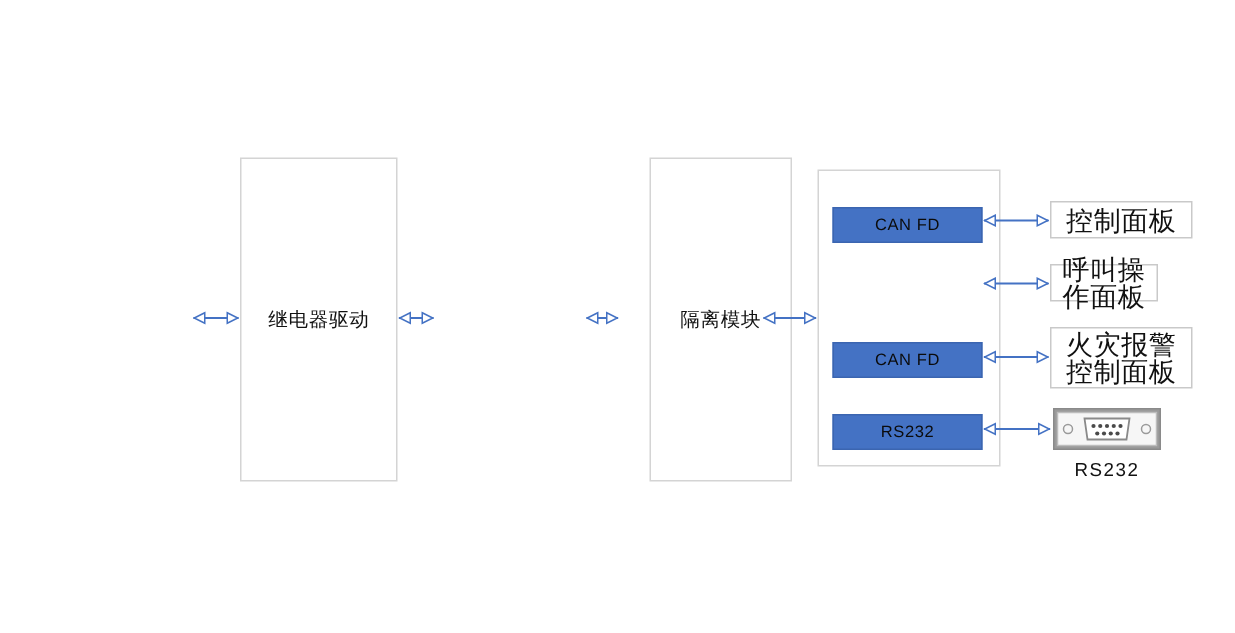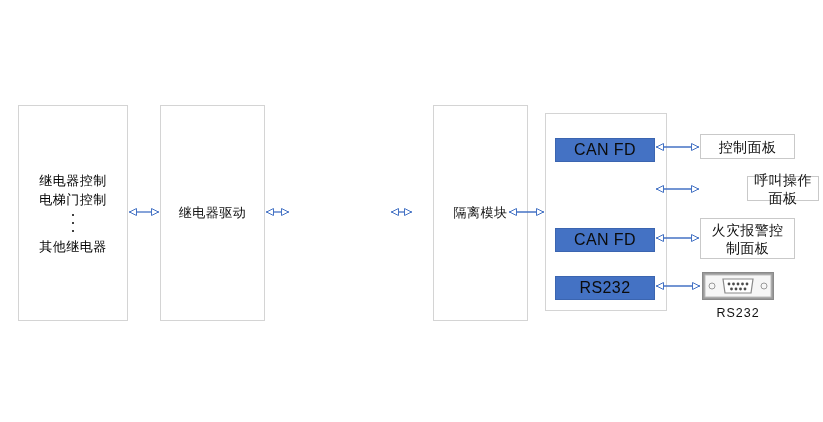--- a/index.html
+++ b/index.html
@@ -70,36 +70,36 @@
     border: 1px solid #d4d4d4;
   }
   .bus-chip {
     position: absolute;
     box-sizing: border-box;
     background: #4472C4;
     border: 1px solid #3b65b0;
     display: flex;
     align-items: center;
     justify-content: center;
-    font-size: 16px;
+    font-size: 11px;
     color: #0b0b0b;
     letter-spacing: 0.4px;
   }
 
   
   .panel-box {
     position: absolute;
     box-sizing: border-box;
     background: #ffffff;
     border: 1px solid #c9c9c9;
     display: flex;
     align-items: center;
     justify-content: center;
     text-align: center;
-    font-size: 14px;
+    font-size: 18px;
     line-height: 18px;
     letter-spacing: 0.4px;
     color: #111111;
     padding: 0 4px;
   }
 
   
   .arrow {
     position: absolute;
     overflow: visible;
@@ -117,32 +117,20 @@
     color: #111111;
     text-align: center;
     white-space: nowrap;
   }
 </style>
 </head>
 <body>
 
 <div id="canvas">
 
-  <div class="block" style="left:18px; top:105px; width:110px; height:216px;">
-    <div class="stack-text">
-      <div>继电器控制</div>
-      <div>电梯门控制</div>
-      <div class="dots">
-        <span></span>
-          <span></span>
-          <span></span>
-      </div>
-      <div>其他继电器</div>
-    </div>
-  </div>
 
   <div class="block" style="left:160px; top:105px; width:105px; height:216px;">
     <div class="block-label">继电器驱动</div>
   </div>
 
 
   <div class="block" style="left:413px; top:105px; width:95px; height:216px;margin-left:20px;">
     <div class="block-label">隔离模块</div>
   </div>
 
@@ -159,21 +147,21 @@
 
     <div class="bus-chip" style="left:9px; top:162px; width:100px; height:24px;">
       <span>RS232</span>
     </div>
   </div>
 
   <div class="panel-box" style="left:700px; top:134px; width:95px; height:25px;">
     <span>控制面板</span>
   </div>
 
-  <div class="panel-box" style="left:700px; top:176px; width:72px; height:25px;margin-left:47px;">
+  <div class="panel-box" style="left:700px; top:176px; width:72px; height:25px;">
     <span>呼叫操作面板</span>
   </div>
 
   <div class="panel-box" style="left:700px; top:218px; width:95px; height:41px;text-align:center;">
     <span>火灾报警控制面板</span>
   </div>
 
   <div class="db9" style="left:702px; top:272px; width:72px; height:28px;">
     <svg width="72" height="28" viewBox="0 0 72 28">
       <rect x="0.5" y="0.5" width="71" height="27" fill="#9a9a9a" stroke="#8a8a8a" stroke-width="1"></rect>

